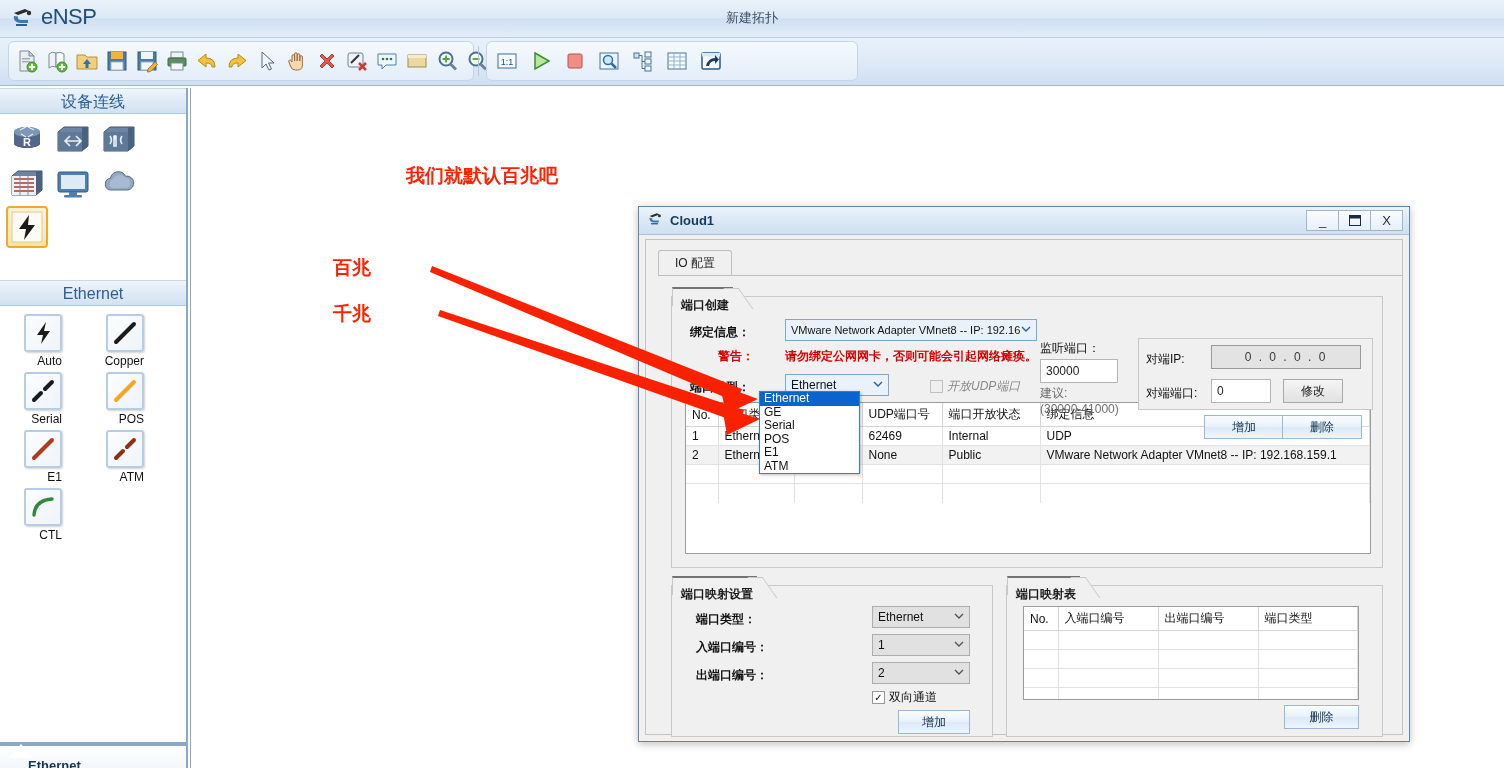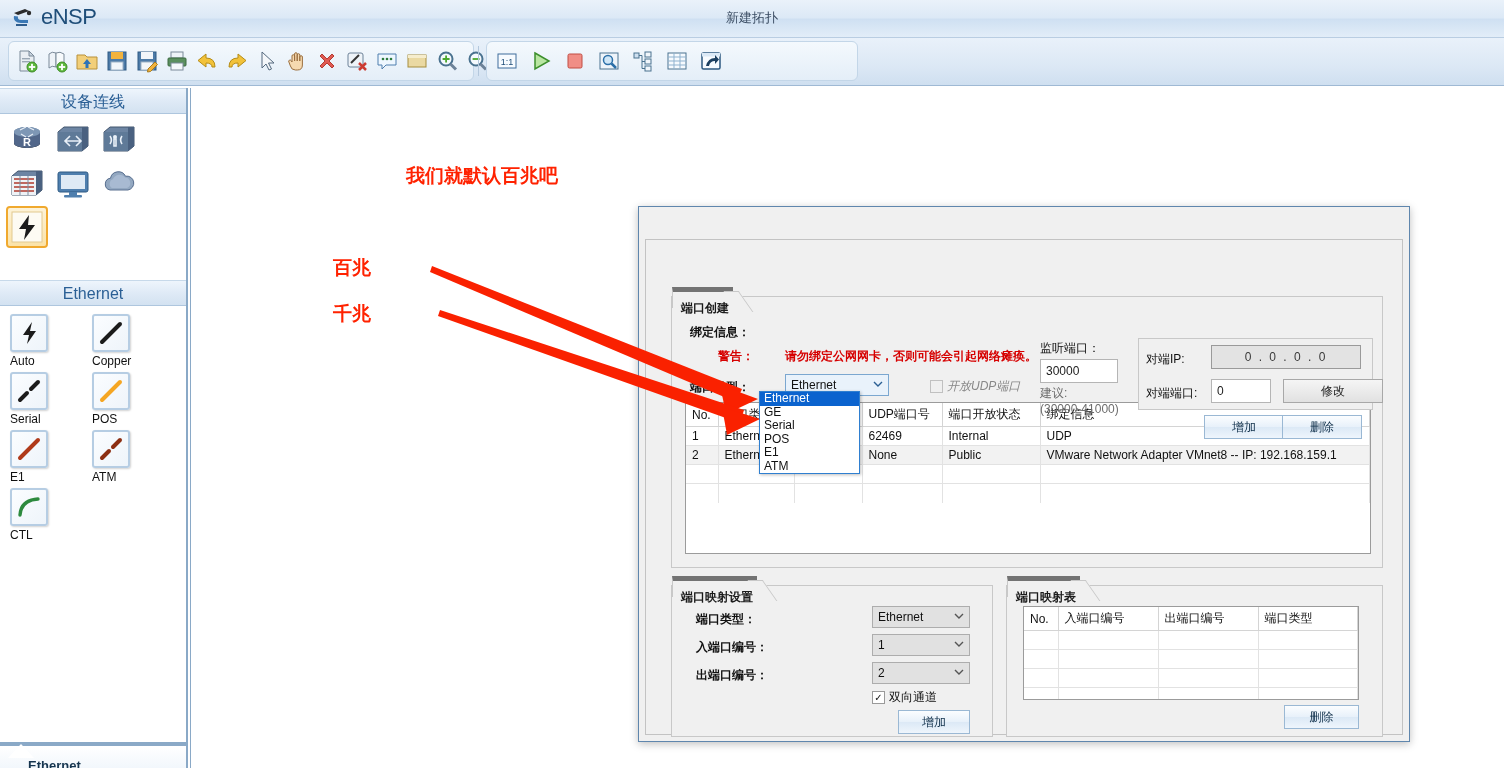--- a/index.html
+++ b/index.html
@@ -87,21 +87,21 @@
     outline: 2px solid #f0a92e;
     background: linear-gradient(to bottom,#fdf3d9,#fbe3a8);
     border-radius: 2px;
   }
   .eth-grid {
     padding: 8px 10px; display: flex; flex-wrap: wrap;
     gap: 4px 30px;
   }
   .eth-item {
     width: 52px; display: flex; flex-direction: column;
-    align-items: flex-start; cursor: pointer;
+    align-items: flex-end; cursor: pointer;
   }
   .eth-icon {
     width: 38px; height: 38px; border-radius: 3px;
     background: linear-gradient(135deg,#fbfdff 0%,#eef4fa 100%);
     border: 2px solid #b6cde3;
     display: flex; align-items: center; justify-content: center;
     box-shadow: 1px 1px 2px rgba(0,0,0,0.18);
   }
   .eth-label { font-size: 12px; color: #111; margin-top: 2px; }
 
@@ -188,21 +188,21 @@
 
   
   .gbox {
     position: absolute;
     border: 1px solid #c8c8c8;
     background: #f0f0f0;
   }
   .gbox-tab {
     position: absolute; top: -10px; left: 0; height: 19px;
     background: #f0f0f0;
-    border-top: 5px solid #737373;
+    border-top: 2px solid #737373;
     border-left: 1px solid #c8c8c8;
     display: flex; align-items: center;
     padding: 16px 4px 0 8px;
     font-size: 12px; font-weight: bold; color: #1a1a1a;
     white-space: nowrap;
   }
   .gbox-tab::after {
     content: ""; position: absolute; right: -13px; top: -1px;
     width: 14px; height: 20px;
     border-top: 1px solid #c8c8c8;
@@ -626,28 +626,61 @@
     <span class="bottom-tab-label">Ethernet</span>
   </div>
 
   <div class="canvas">
     <div class="annot annot-title">我们就默认百兆吧</div>
     <div class="annot annot-a">百兆</div>
     <div class="annot annot-b">千兆</div>
   </div>
 
   <div class="dialog">
+    <div class="dlg-title">
+      <span>
+        <svg width="17" height="17" viewBox="0 0 26 26">
+          <path d="M4 9 L15 5 L19 7 L8 11 Z" fill="#2b2b2b"></path>
+          <path d="M4 12 C3 16 6 19 11 19 L18 19 L18 16 L11 16 C8.5 16 7.5 14.5 8 12.5 Z" fill="#3a78b5"></path>
+          <path d="M6 20 L17 20 L17 22 L6 22 Z" fill="#2e5d8e"></path>
+          <circle cx="19" cy="9" r="2.2" fill="#2b2b2b"></circle>
+        </svg>
+      </span>
+      <span class="dlg-title-text">Cloud1</span>
+      <div class="dlg-btns">
+        <div class="dlg-btn">_</div>
+        <div class="dlg-btn">
+          <svg width="12" height="11" viewBox="0 0 12 11">
+              <rect x="0.5" y="0.5" width="11" height="10" fill="none" stroke="#1a2b3c"></rect>
+              <rect x="0.5" y="0.5" width="11" height="3" fill="#1a2b3c"></rect>
+            </svg>
+        </div>
+        <div class="dlg-btn">X</div>
+      </div>
+    </div>
 
     <div class="dlg-body">
 
+      <div class="tabstrip">
+        <div class="tab-underline"></div>
+        <span class="tab">IO 配置</span>
+      </div>
 
       <div class="gbox" style="left:25px; top:56px; width:712px; height:272px;">
         <div class="gbox-tab">端口创建</div>
 
         <div class="lbl lbl-b" style="left:18px; top:27px;">绑定信息：</div>
+        <div class="combo" style="left:113px; top:22px; width:252px;">
+          <span style="max-width:230px;overflow:hidden;white-space:nowrap;font-size:11px;">VMware Network Adapter VMnet8 -- IP: 192.16</span>
+          <span class="caret">
+            <svg width="10" height="10" viewBox="0 0 10 10">
+                <path d="M1 3 L5 7 L9 3" stroke="#2b5f93" stroke-width="1.4" fill="none"></path>
+              </svg>
+          </span>
+        </div>
 
         <div class="lbl lbl-red" style="left:46px; top:51px;">警告：</div>
         <div class="lbl lbl-red" style="left:113px; top:51px;">请勿绑定公网网卡，否则可能会引起网络瘫痪。</div>
 
         <div class="lbl lbl-b" style="left:18px; top:82px;">端口类型：</div>
         <div class="combo" style="left:113px; top:77px; width:104px;">
           <span>Ethernet</span>
           <span class="caret">
             <svg width="10" height="10" viewBox="0 0 10 10">
                 <path d="M1 3 L5 7 L9 3" stroke="#2b5f93" stroke-width="1.4" fill="none"></path>
@@ -719,21 +752,21 @@
 
       <div class="gbox" style="left:492px; top:98px; width:235px; height:72px; background:#f0f0f0;"></div>
       <div class="lbl" style="left:500px; top:111px;">对端IP:</div>
       <div class="ipbox" style="left:565px; top:105px; width:150px;">
         <span>0  .  0  .  0  .  0</span>
       </div>
       <div class="lbl" style="left:500px; top:145px;">对端端口:</div>
       <div class="txtin" style="left:565px; top:139px; width:60px;">
         <span>0</span>
       </div>
-      <div class="btn gray" style="left:637px; top:139px; width:100px;">修改</div>
+      <div class="btn gray" style="left:637px; top:139px; width:60px;">修改</div>
 
       <div class="btn" style="left:558px; top:175px; width:80px;">增加</div>
       <div class="btn" style="left:636px; top:175px; width:80px;">删除</div>
 
       <div class="gbox" style="left:25px; top:345px; width:322px; height:152px;">
         <div class="gbox-tab">端口映射设置</div>
 
         <div class="lbl lbl-b" style="left:24px; top:25px;">端口类型：</div>
         <div class="combo gray" style="left:200px; top:20px; width:98px;">
           <span>Ethernet</span>

